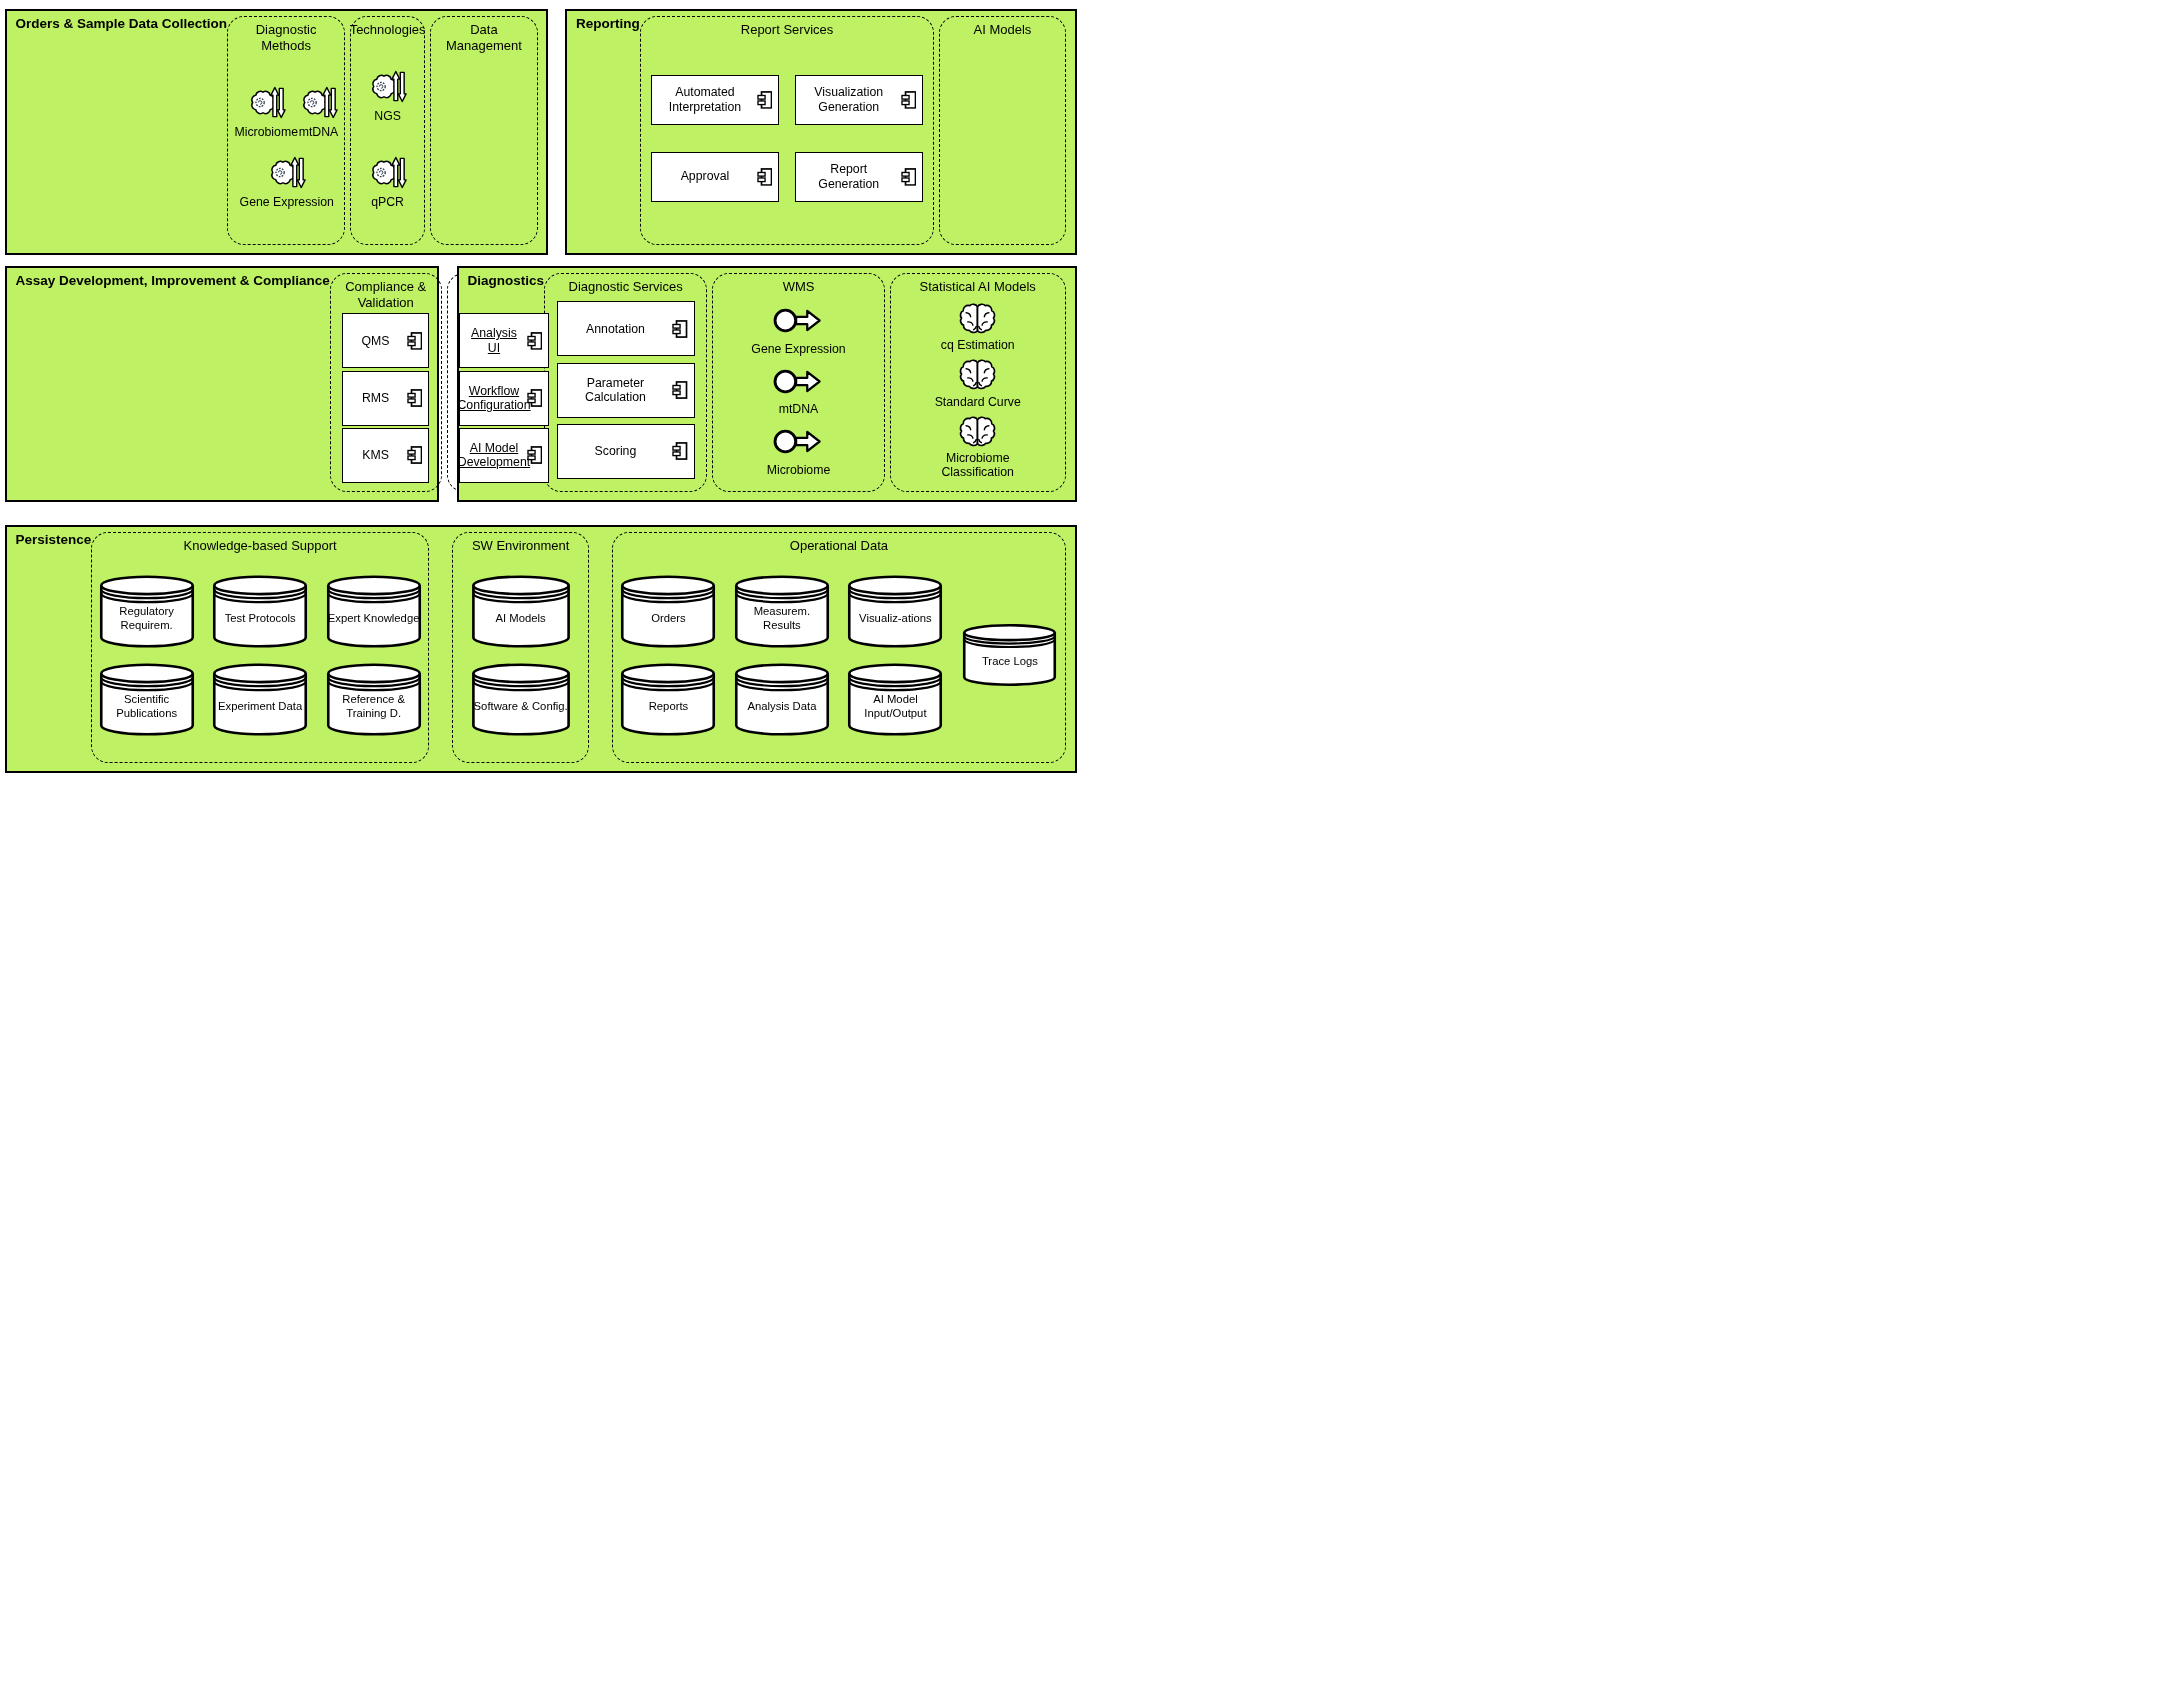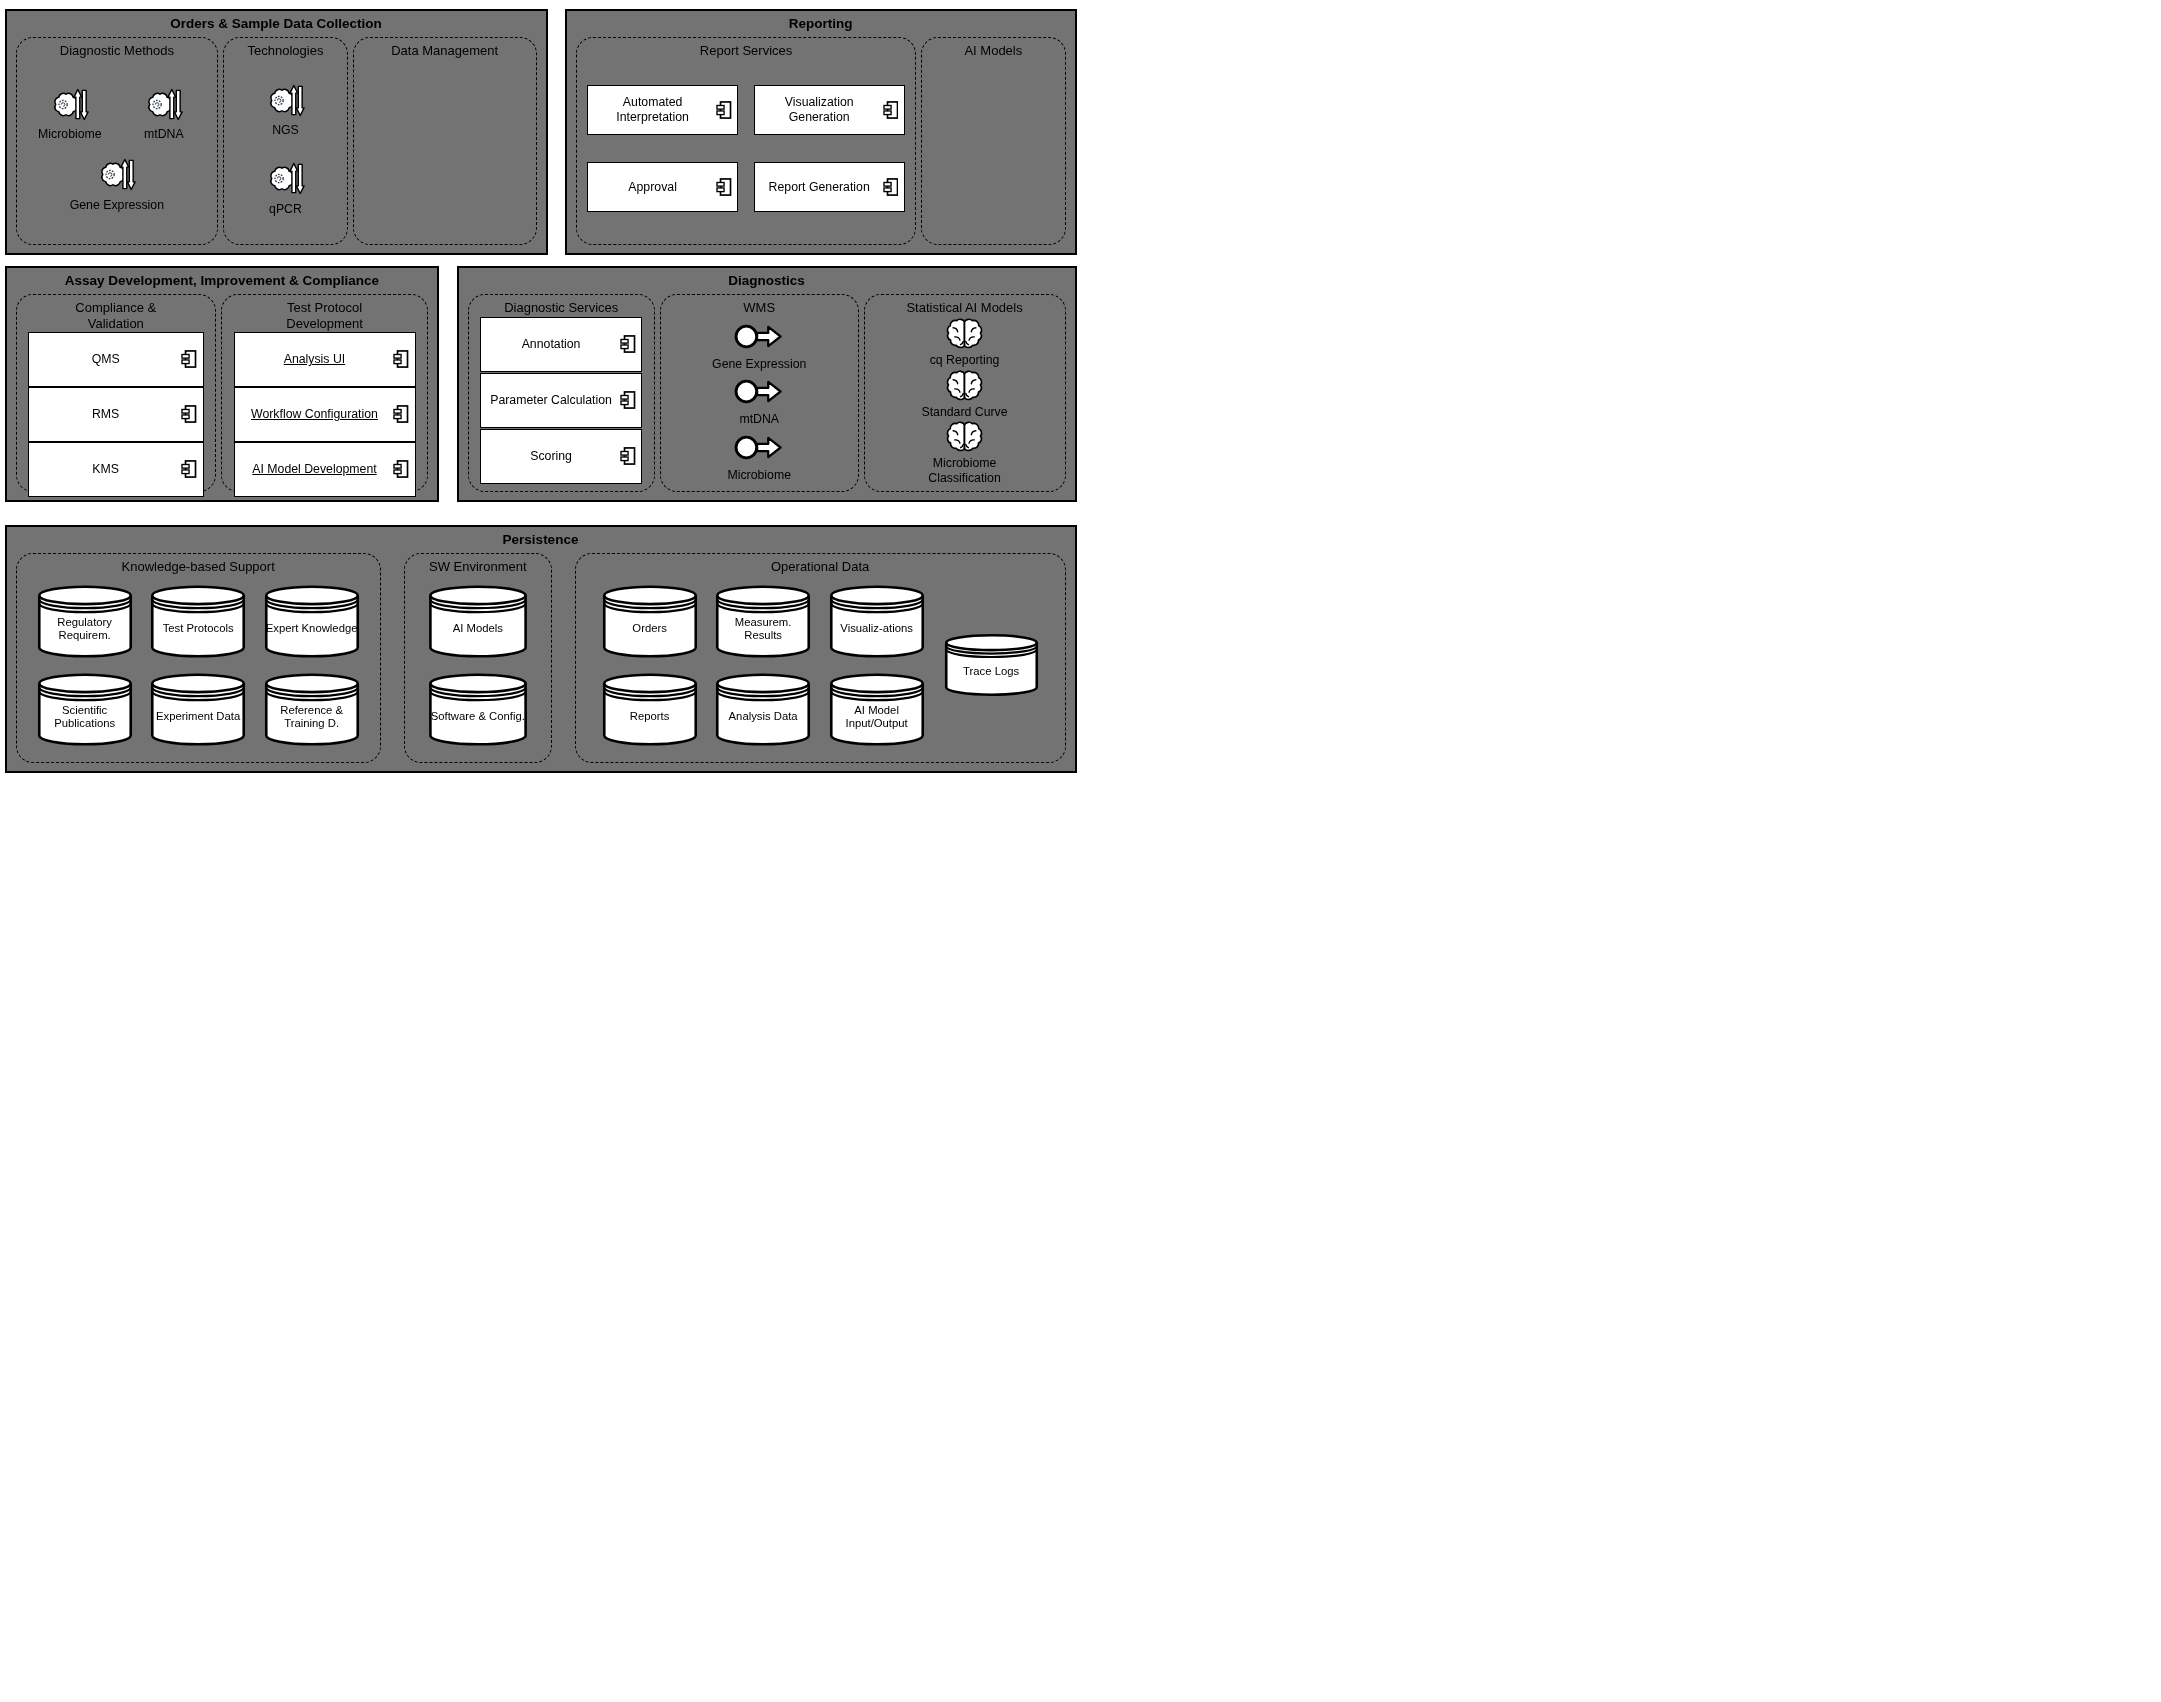--- a/index.html
+++ b/index.html
@@ -11,23 +11,23 @@
   }
   .page { width: 1081px; height: 851px; padding: 9px 4.5px 4.5px 4.5px; background: #fff; }
 
   .row { display: flex; gap: 17.4px; }
   .row1 { height: 246px; }
   .row2 { height: 236px; margin-top: 11px; }
   .row3 { height: 248px; margin-top: 23px; }
 
   .panel {
     border: 2.6px solid #000;
-    background: #737373;
+    background: #bef264;
     display: flex;
-    flex-direction: column;
+    flex-direction: row;
     padding: 5.2px 9px 7.7px 9px;
     min-width: 0;
   }
   .panel-title {
     font-size: 13.5px;
     font-weight: bold;
     text-align: center;
     line-height: 1.25;
     flex: 0 0 auto;
     margin-bottom: 3.9px;
@@ -421,21 +421,21 @@
             <div class="icon-item">
               <span class="icon-slot brain-slot">
                   <svg viewBox="0 0 60 52" xmlns="http://www.w3.org/2000/svg">
     <path d="M30,9 C28.5,4.5 21,3.5 18,7 C12.5,5.5 7.5,9.5 8,15 C3.5,17 2.5,23 5.5,26 C2.5,29.5 4,35.5 8.5,37 C8,42 12.5,46 17.5,45 C19.5,48.5 26,49.5 29,46.5 C29.8,45.6 30,44 30,43 L30,9 Z" fill="#fff" stroke="#000" stroke-width="2.6" stroke-linejoin="round"></path>
     <path d="M30,9 C31.5,4.5 39,3.5 42,7 C47.5,5.5 52.5,9.5 52,15 C56.5,17 57.5,23 54.5,26 C57.5,29.5 56,35.5 51.5,37 C52,42 47.5,46 42.5,45 C40.5,48.5 34,49.5 31,46.5 C30.2,45.6 30,44 30,43 L30,9 Z" fill="#fff" stroke="#000" stroke-width="2.6" stroke-linejoin="round"></path>
     <path d="M12.5,18 q6,0.5 7,6 M47.5,18 q-6,0.5 -7,6" fill="none" stroke="#000" stroke-width="2.2" stroke-linecap="round"></path>
     <path d="M15,32 q6.5,-0.5 8,5 M45,32 q-6.5,-0.5 -8,5" fill="none" stroke="#000" stroke-width="2.2" stroke-linecap="round"></path>
     <path d="M24,44 q3,-1.5 4,-5 M36,44 q-3,-1.5 -4,-5" fill="none" stroke="#000" stroke-width="2.2" stroke-linecap="round"></path>
   </svg>
                 </span>
-              <span class="icon-label">cq Reporting</span>
+              <span class="icon-label">cq Estimation</span>
             </div>
             <div class="icon-item">
               <span class="icon-slot brain-slot">
                   <svg viewBox="0 0 60 52" xmlns="http://www.w3.org/2000/svg">
     <path d="M30,9 C28.5,4.5 21,3.5 18,7 C12.5,5.5 7.5,9.5 8,15 C3.5,17 2.5,23 5.5,26 C2.5,29.5 4,35.5 8.5,37 C8,42 12.5,46 17.5,45 C19.5,48.5 26,49.5 29,46.5 C29.8,45.6 30,44 30,43 L30,9 Z" fill="#fff" stroke="#000" stroke-width="2.6" stroke-linejoin="round"></path>
     <path d="M30,9 C31.5,4.5 39,3.5 42,7 C47.5,5.5 52.5,9.5 52,15 C56.5,17 57.5,23 54.5,26 C57.5,29.5 56,35.5 51.5,37 C52,42 47.5,46 42.5,45 C40.5,48.5 34,49.5 31,46.5 C30.2,45.6 30,44 30,43 L30,9 Z" fill="#fff" stroke="#000" stroke-width="2.6" stroke-linejoin="round"></path>
     <path d="M12.5,18 q6,0.5 7,6 M47.5,18 q-6,0.5 -7,6" fill="none" stroke="#000" stroke-width="2.2" stroke-linecap="round"></path>
     <path d="M15,32 q6.5,-0.5 8,5 M45,32 q-6.5,-0.5 -8,5" fill="none" stroke="#000" stroke-width="2.2" stroke-linecap="round"></path>
     <path d="M24,44 q3,-1.5 4,-5 M36,44 q-3,-1.5 -4,-5" fill="none" stroke="#000" stroke-width="2.2" stroke-linecap="round"></path>
   </svg>

